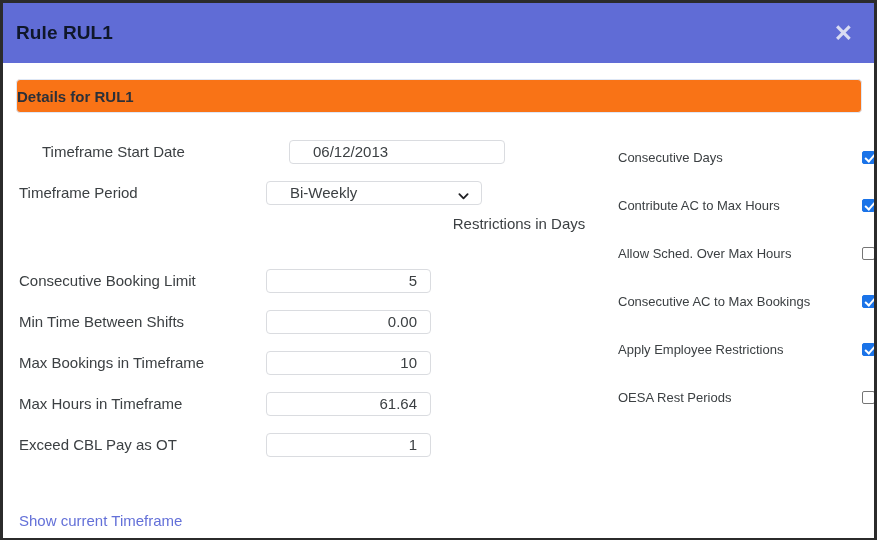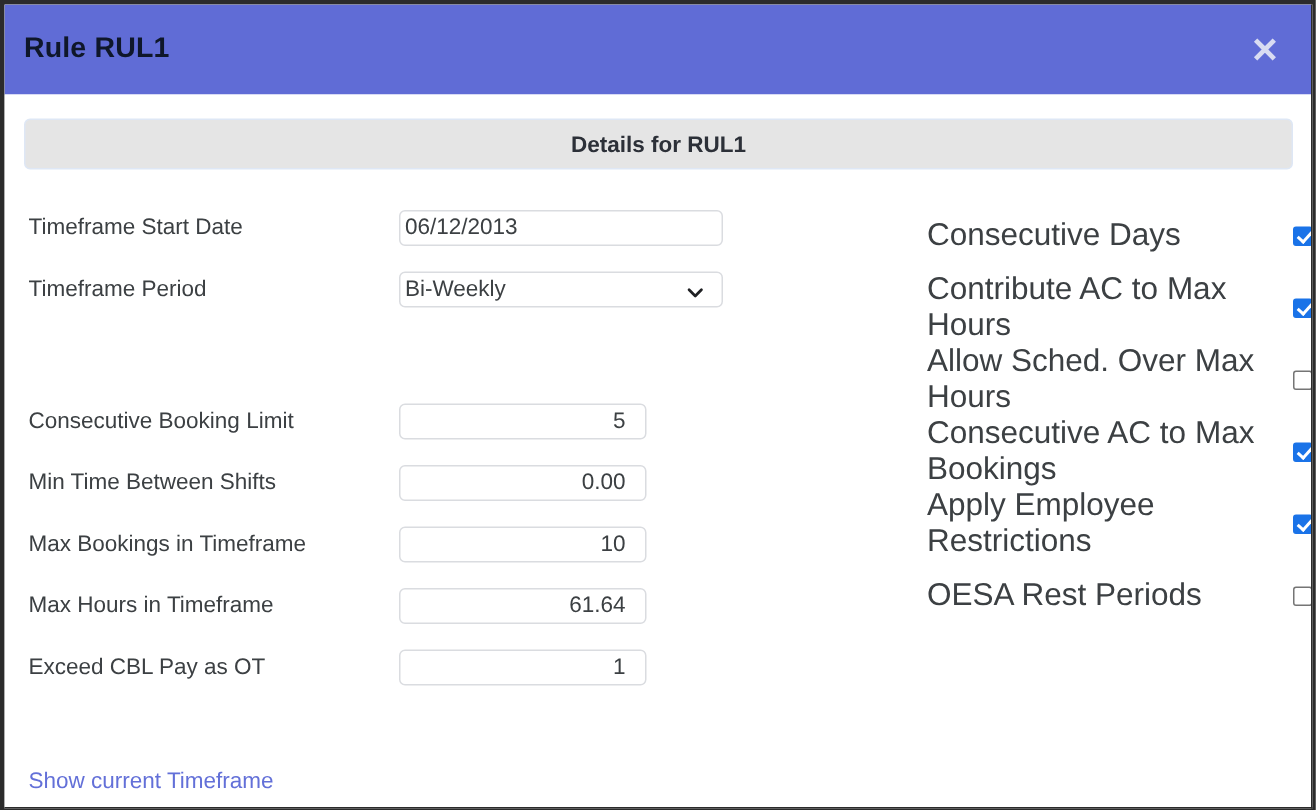--- a/index.html
+++ b/index.html
@@ -61,26 +61,26 @@
     top: 60px;
     width: 872px;
     height: 476px;
     background: #ffffff;
     padding: 0 13px;
   }
 
   #details-banner {
     margin-top: 16px;
     height: 34px;
-    background: #e5e5e5;
+    background: #f97316;
     border: 1px solid #dee7f5;
     border-radius: 4px;
     display: flex;
     align-items: center;
-    justify-content: center;
+    justify-content: flex-start;
     font-size: 15px;
     font-weight: bold;
     color: #2c3038;
   }
 
   #columns {
     position: relative;
     margin-top: 10px;
   }
 
@@ -105,21 +105,21 @@
   }
   .ctl {
     width: 216px;
     height: 24px;
     border: 1px solid #dadce0;
     border-radius: 4px;
     background: #fff;
     font-family: "Liberation Sans", sans-serif;
     font-size: 15px;
     color: #3c4043;
-    padding: 0 3px;
+    padding: 0 23px;
     display: flex;
     align-items: center;
   }
   .ctl.text-left { justify-content: flex-start; }
   .ctl.num { width: 165px; justify-content: flex-end; padding-right: 13px; }
 
   .select-ctl {
     position: relative;
     justify-content: flex-start;
   }
@@ -180,21 +180,21 @@
     top: 0;
     width: 257px;
   }
   .opt-row {
     display: flex;
     align-items: center;
     justify-content: space-between;
     height: 48px;
   }
   .opt-label {
-    font-size: 21px;
+    font-size: 13px;
     color: #3c4043;
   }
 
   
   #footer-link {
     position: absolute;
     left: 16px;
     top: 449px;
     font-size: 15px;
     color: #6370d8;
@@ -214,37 +214,38 @@
   <div id="body">
 
     <div id="details-banner">
       <span>Details for RUL1</span>
     </div>
 
     <div id="columns">
 
       <div id="left-col">
 
-        <div class="field-row" style="margin-top:8px;">
+        <div class="field-row" style="margin-top:8px;margin-left:23px;">
           <span class="field-label">Timeframe Start Date</span>
           <div class="ctl text-left">06/12/2013</div>
         </div>
 
         <div class="field-row">
           <span class="field-label">Timeframe Period</span>
           <div class="ctl select-ctl">
             <span>Bi-Weekly</span>
             <span class="caret">
               <svg viewBox="0 0 12 12" width="11" height="11">
                   <path d="M1.5 4 L6 8.5 L10.5 4" stroke="#202124" stroke-width="2" fill="none" stroke-linecap="round" stroke-linejoin="round"></path>
                 </svg>
             </span>
           </div>
         </div>
 
+        <div id="restr-header" style="top:92px;">Restrictions in Days</div>
 
         <div style="margin-top:47px;">
 
           <div class="field-row" style="position:relative;">
             <span class="field-label">Consecutive Booking Limit</span>
             <div class="ctl num">5</div>
 
           </div>
 
           <div class="field-row" style="position:relative;">

